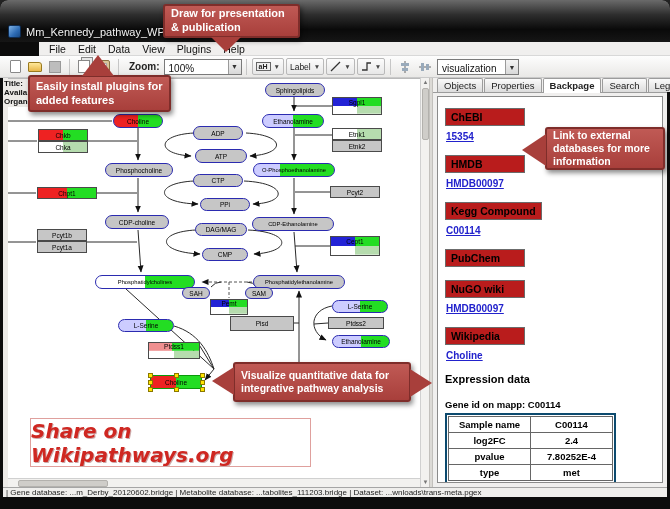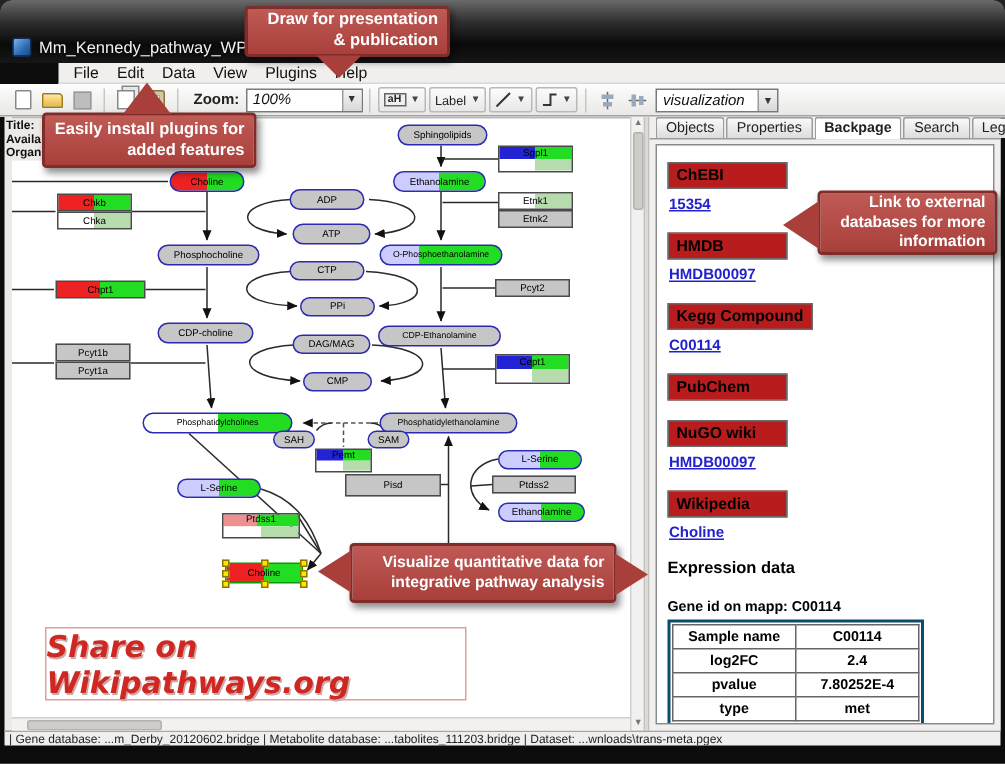--- a/index.html
+++ b/index.html
@@ -16,21 +16,21 @@
   .toolbar{height:22px;background:linear-gradient(#fdfdfd,#e9e8e6);border-bottom:1px solid #c9c9c9;display:flex;align-items:center;padding-left:5px;position:relative;}
   .tbtn{height:17px;min-width:18px;display:flex;align-items:center;justify-content:center;margin:0 1px;border:1px solid transparent;border-radius:2px;font-size:9px;color:#333;}
   .tsep{width:1px;height:16px;background:#c6c6c6;margin:0 4px;}
   .ico-new{width:11px;height:13px;background:#fff;border:1px solid #888;border-radius:1px;}
   .ico-open{width:14px;height:10px;background:linear-gradient(#ffe89a,#e8b74a);border:1px solid #9a7a1e;border-radius:1px 3px 1px 1px;}
   .ico-save{width:12px;height:12px;background:#bdbdbd;border:1px solid #999;}
   .ico-copy{width:12px;height:13px;position:relative;background:#fff;border:1px solid #888;box-shadow:3px -3px 0 -1px #e8e8e8,3px -3px 0 0 #888;}
   .ico-paste{width:11px;height:13px;background:#d9c79a;border:1px solid #8a7342;border-radius:2px;position:relative;}
   .ico-paste:after{content:"";position:absolute;left:2px;top:2px;right:2px;bottom:2px;background:#fff;border:1px solid #aaa;}
   .zoom-label{font-size:10px;color:#222;margin:0 4px 0 6px;font-weight:bold;}
-  .combo{height:16px;background:#fff;border:1px solid #7a7a7a;display:flex;align-items:center;font-size:10px;color:#111;padding-left:4px;position:relative;font-style:italic;}
+  .combo{height:16px;background:#fff;border:1px solid #7a7a7a;display:flex;align-items:flex-end;font-size:10px;color:#111;padding-left:4px;position:relative;}
   .combo .arrowbox{margin-left:auto;width:13px;height:100%;background:linear-gradient(#f4f4f4,#d8d8d8);border-left:1px solid #9a9a9a;display:flex;align-items:center;justify-content:center;font-size:7px;color:#333;}
   .ddbtn{display:flex;align-items:center;border:1px solid #b9b9b9;background:linear-gradient(#fcfcfc,#e7e7e7);height:17px;border-radius:2px;margin:0 1px;padding:0 3px;font-size:8.5px;color:#222;}
   .ddbtn .caret{font-size:6.5px;margin-left:3px;color:#444;}
   .aH{border:1px solid #666;background:#eee;font-size:7px;padding:0 2px;font-weight:bold;}
   .glyph-svg{display:block;}
   
   .main{position:relative;height:409px;display:flex;margin:0 3px;background:#eceae7;}
   .canvas{position:relative;width:412px;height:409px;background:#fff;border-top:1px solid #b9b9b9;overflow:hidden;margin-left:5px;}
   .edgesvg{position:absolute;left:0;top:0;}
   .vscroll{width:9px;height:409px;background:#f2f1ef;border-left:1px solid #d0d0d0;position:relative;}
@@ -71,21 +71,21 @@
   .st-gray{background:#c6c6c6;}
   .st-redgreen{background:linear-gradient(to right,#ee2222 50%,#23dd23 50%);}
   .st-lavgreen{background:linear-gradient(to right,#ccccff 50%,#23dd23 50%);}
   .st-lavgreen30{background:linear-gradient(to right,#ccccff 32%,#23dd23 32%);}
   .st-whitegreen{background:linear-gradient(to right,#ffffff 50%,#23dd23 50%);}
   .st-whitelgreen{background:linear-gradient(to right,#ffffff 50%,#b6dcae 50%);}
   .st-dual-bluegreen{background-image:linear-gradient(to right,#2323d6 50%,#23dd23 50%),linear-gradient(to right,#ffffff 50%,#b6dcae 50%);background-size:100% 52%,100% 48%;background-position:top,bottom;background-repeat:no-repeat;}
   .st-dual-pinkgreen{background-image:linear-gradient(to right,#ef9090 45%,#23dd23 45%),linear-gradient(to right,#ffffff 50%,#b6dcae 50%);background-size:100% 52%,100% 48%;background-position:top,bottom;background-repeat:no-repeat;}
   .handle{position:absolute;width:5px;height:5px;background:#ffe400;border:1px solid #8a7800;}
   
-  .callout{position:absolute;background:linear-gradient(#c05a55,#a83f3b);border:2px solid #7e2d2a;border-radius:3px;color:#fff;font-weight:bold;font-size:11px;display:flex;align-items:center;justify-content:center;text-align:right;box-shadow:2px 3px 5px rgba(0,0,0,.45);z-index:50;padding:2px 6px;line-height:1.25;}
+  .callout{position:absolute;background:linear-gradient(#c05a55,#a83f3b);border:2px solid #7e2d2a;border-radius:3px;color:#fff;font-weight:bold;font-size:11px;display:flex;align-items:center;justify-content:center;text-align:left;box-shadow:2px 3px 5px rgba(0,0,0,.45);z-index:50;padding:2px 6px;line-height:1.25;}
   .ar{position:absolute;width:0;height:0;}
   .ar-down{border-left:15px solid transparent;border-right:15px solid transparent;border-top:15px solid #a83f3b;bottom:-16px;}
   .ar-up{border-left:16px solid transparent;border-right:16px solid transparent;border-bottom:21px solid #a83f3b;top:-22px;}
   .ar-left{border-top:16px solid transparent;border-bottom:16px solid transparent;border-right:24px solid #a83f3b;left:-25px;}
   .ar-right{border-top:14px solid transparent;border-bottom:14px solid transparent;border-left:22px solid #a83f3b;right:-23px;}
   .sharebox{position:absolute;left:30px;top:418px;width:281px;height:49px;background:#fff;border:1px solid #dfa09d;z-index:40;display:flex;align-items:center;justify-content:center;}
   .sharetext{font-family:"DejaVu Sans",sans-serif;font-style:italic;font-weight:bold;font-size:20px;color:#cf2721;text-shadow:1px 1px 0 #caa;}
   .vizcombo{position:absolute;left:437px;top:3px;width:82px;z-index:5;}
 </style>
 </head>

